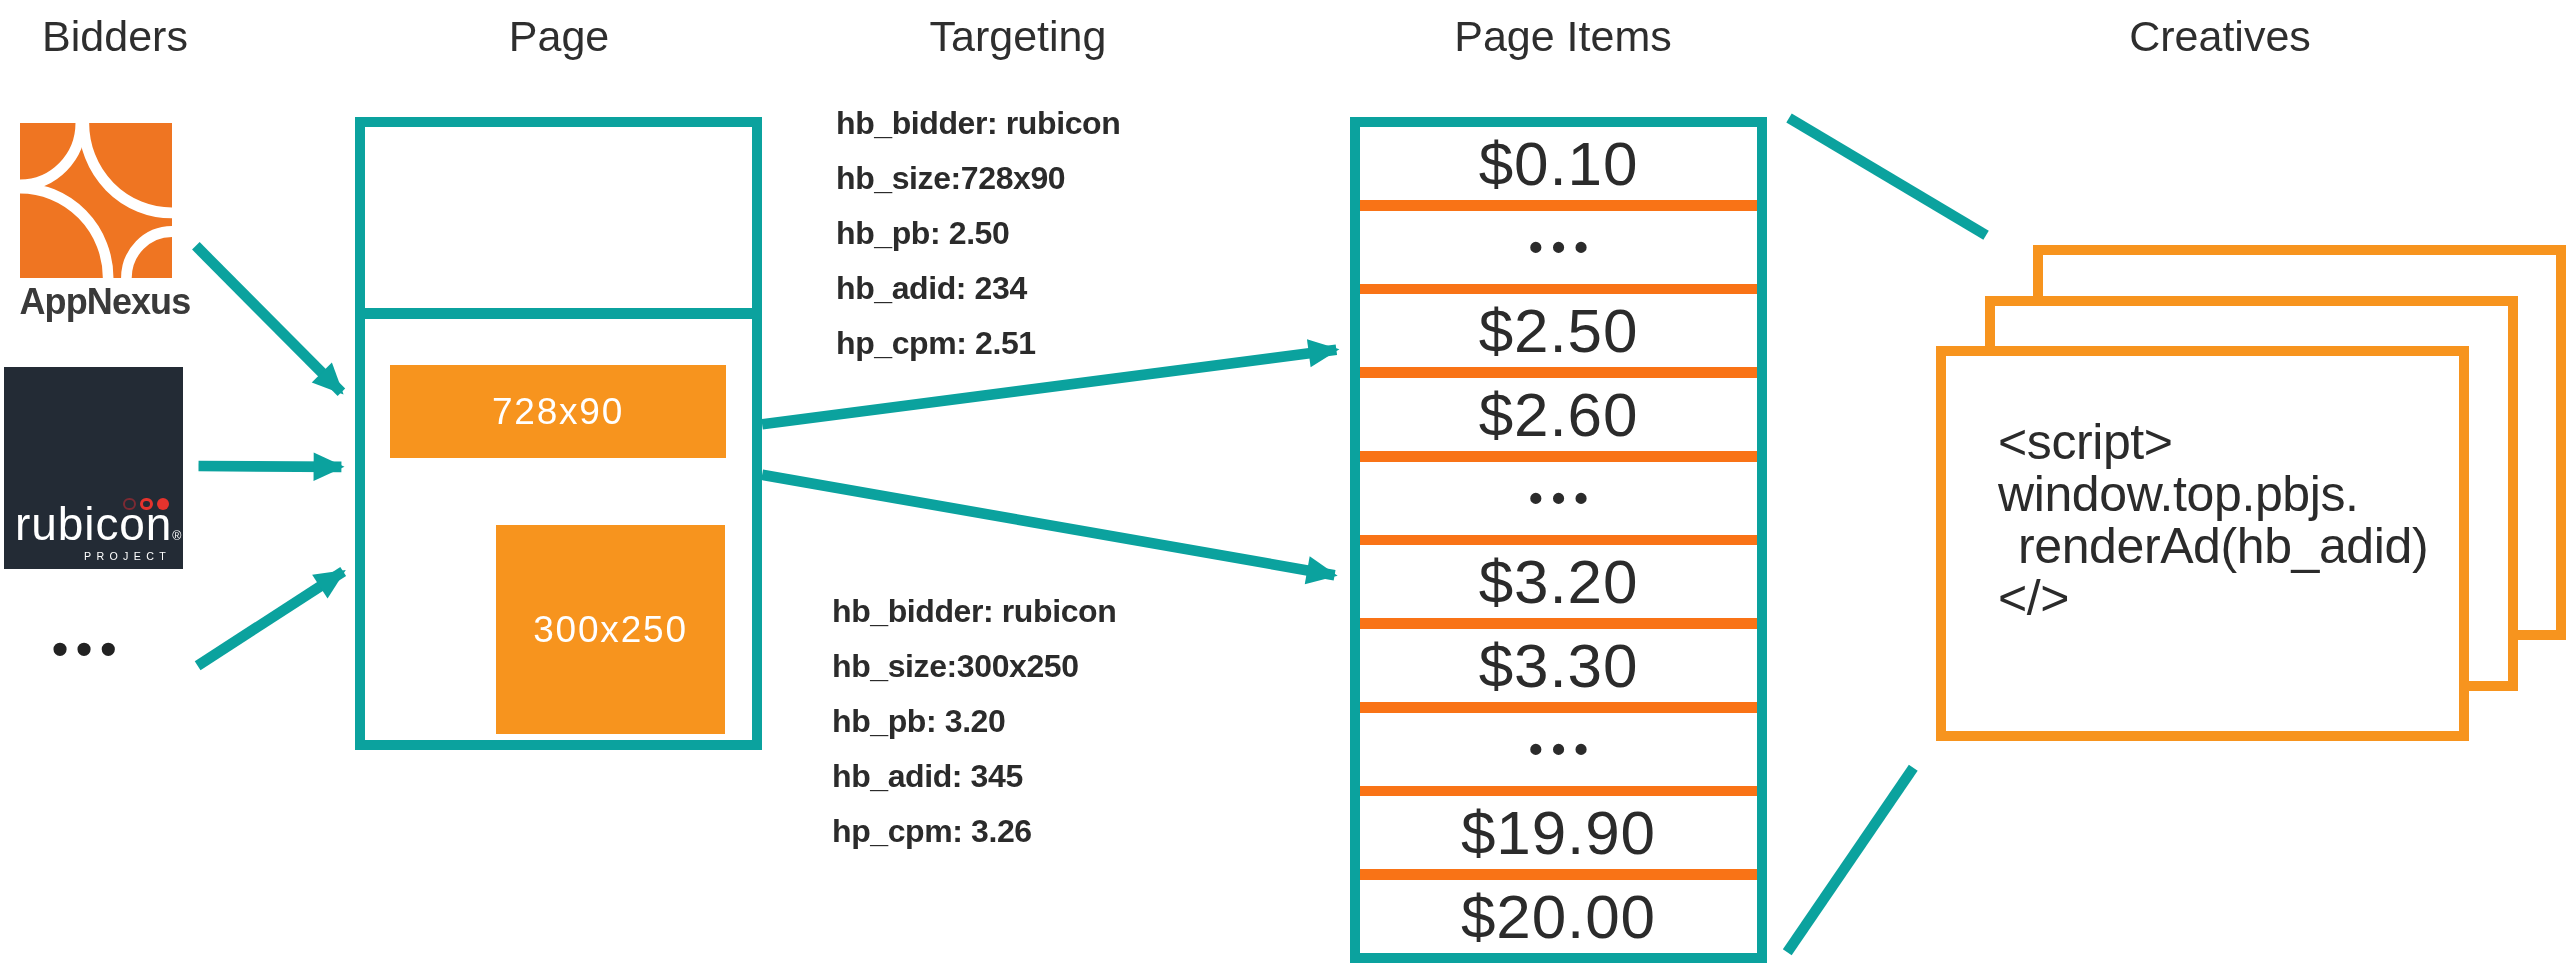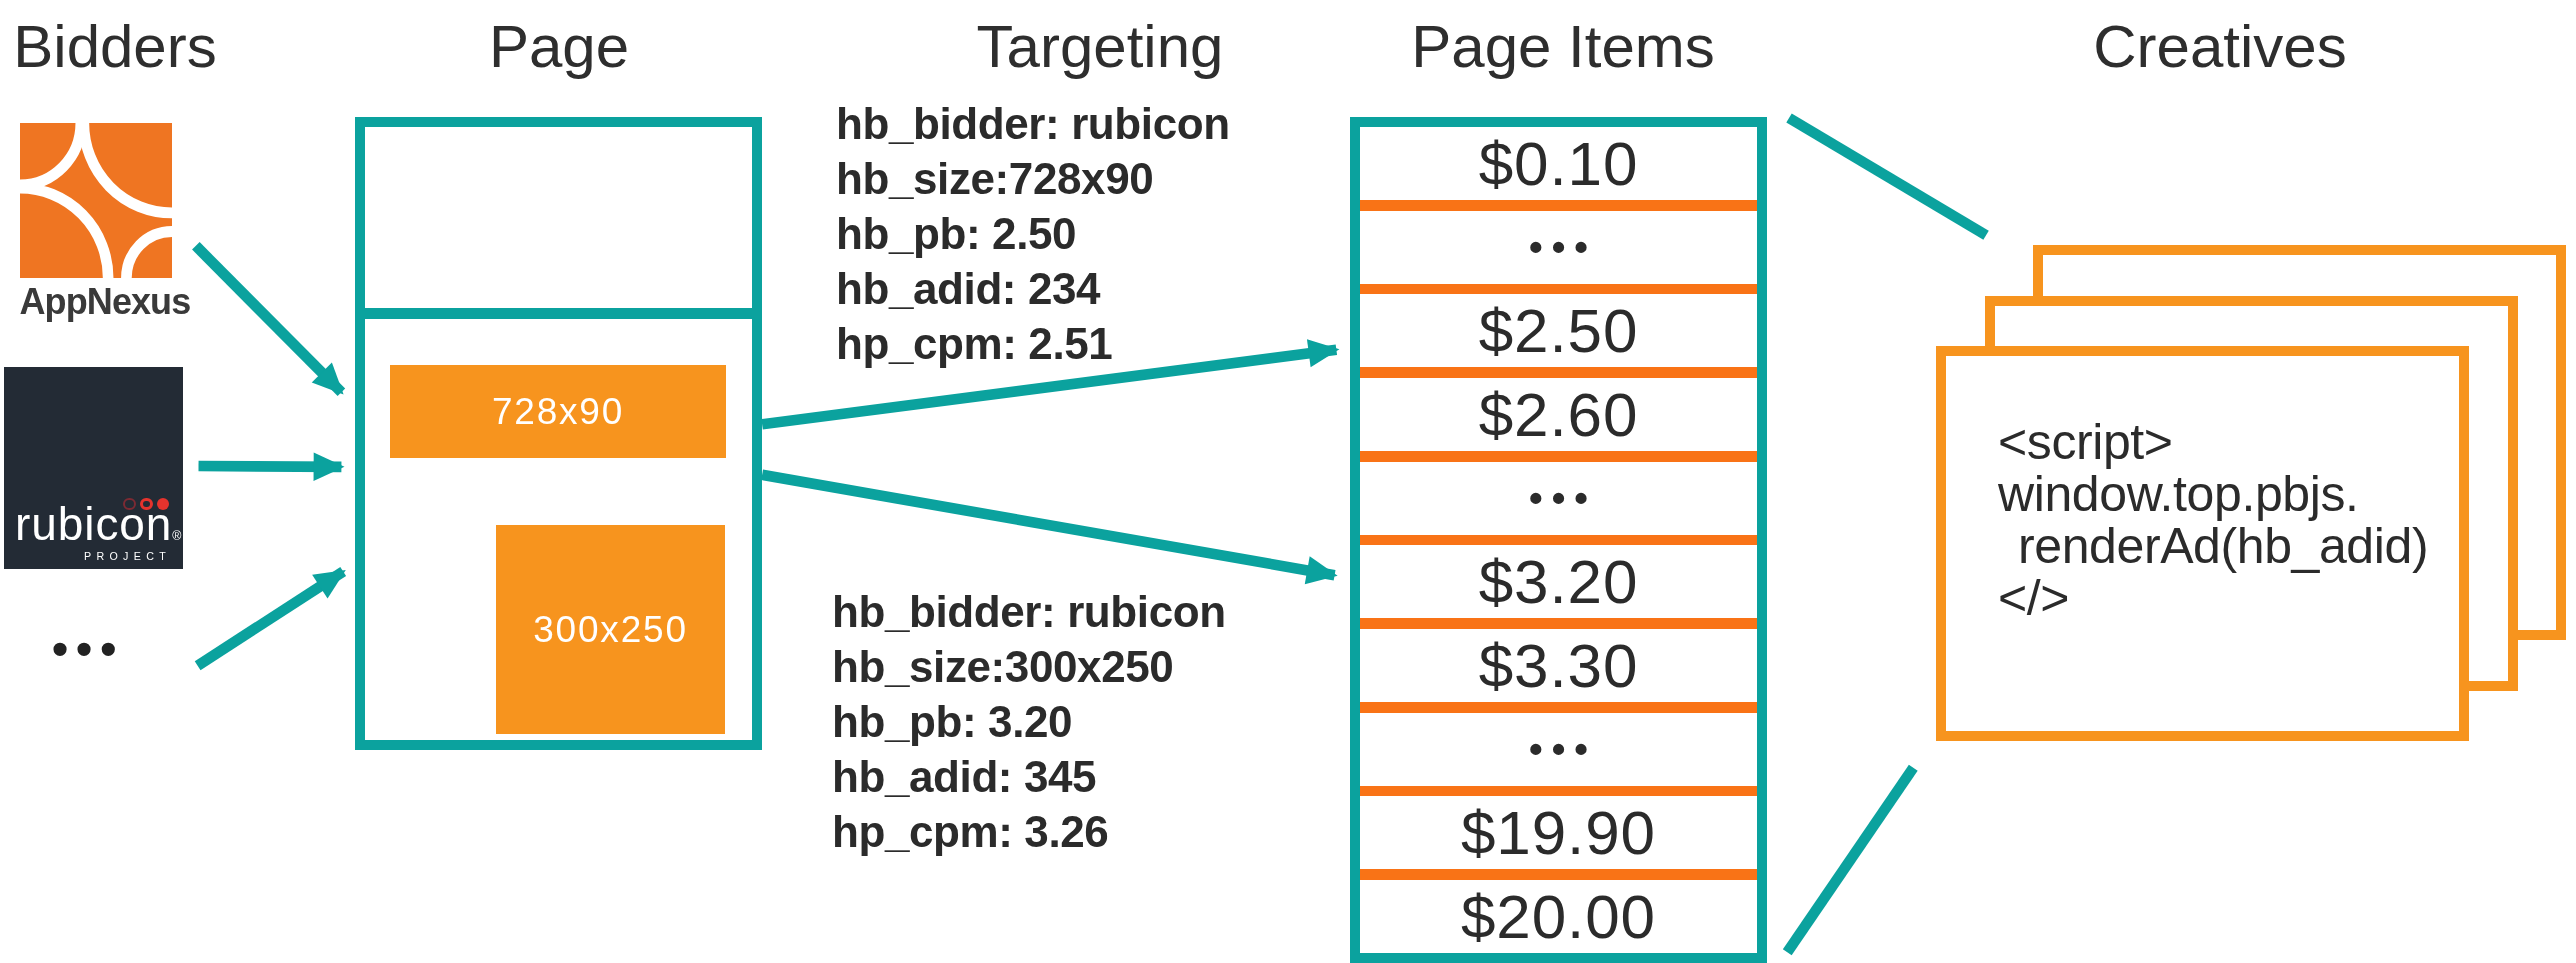--- a/index.html
+++ b/index.html
@@ -1,21 +1,21 @@
 <!DOCTYPE html>
 <html style="font-size:14px"><head>
 <meta charset="utf-8">
 <style>
   html,body{margin:0;padding:0;background:#ffffff;}
   #canvas{
     position:relative;width:2576px;height:963px;overflow:hidden;
     font-family:"Liberation Sans",sans-serif;background:#ffffff;
   }
   .hdr{
-    position:absolute;top:12.4px;font-size:60px;font-weight:400;color:#2e2e2e;
+    position:absolute;top:12.4px;font-size:43px;font-weight:400;color:#2e2e2e;
     transform:translateX(-50%);white-space:nowrap;letter-spacing:0px;
   }
   
   .appnexus-logo{position:absolute;left:19.5px;top:123px;width:152px;height:155px;}
   .appnexus-caption{
     position:absolute;left:19.5px;top:281px;width:152px;text-align:right;
     font-size:36px;font-weight:700;color:#3a3a3a;letter-spacing:-0.9px;
   }
   .rubicon-box{
     position:absolute;left:4.4px;top:367px;width:179px;height:202px;
@@ -47,21 +47,21 @@
   .page-divider{position:absolute;left:0;top:181px;width:100%;height:10.7px;background:#0ba29e;}
   .adslot{
     position:absolute;background:#f7941e;color:#ffffff;display:flex;
     align-items:center;justify-content:center;font-size:37px;font-weight:400;
     letter-spacing:1.8px;
   }
   .slot-728{left:25px;top:238px;width:336px;height:93px;}
   .slot-300{left:131px;top:374px;width:229px;height:209px;margin-top:24px;}
   
   .targeting-block{
-    position:absolute;font-size:44px;font-weight:700;color:#2b2b2b;
+    position:absolute;font-size:32px;font-weight:700;color:#2b2b2b;
     line-height:55px;letter-spacing:-0.4px;white-space:nowrap;
   }
   .tblock-1{left:836px;top:96px;}
   .tblock-2{left:832px;top:584px;}
   
   .line-items{
     position:absolute;left:1350px;top:117px;width:417px;height:846px;
     box-sizing:border-box;border:10.7px solid #0ba29e;background:#f97316;
     display:grid;grid-template-rows:repeat(10,1fr);grid-row-gap:10.7px;row-gap:10.7px;
   }
@@ -86,21 +86,21 @@
   
   .connector-layer{position:absolute;left:0;top:0;width:2576px;height:963px;pointer-events:none;}
 </style>
 </head>
 <body>
 
 <div id="canvas">
 
   <div class="hdr" style="left:115px">Bidders</div>
   <div class="hdr" style="left:559px">Page</div>
-  <div class="hdr" style="left:1100px">Targeting</div>
+  <div class="hdr" style="left:1018px">Targeting</div>
   <div class="hdr" style="left:1563px">Page Items</div>
   <div class="hdr" style="left:2220px">Creatives</div>
 
   <svg class="connector-layer" viewBox="0 0 2901 1085" xmlns="http://www.w3.org/2000/svg">
     <defs>
       <marker id="ah" viewBox="0 0 10 10" refX="9" refY="5" markerWidth="4.6" markerHeight="2.9" orient="auto-start-reverse">
         <path d="M0,0.4 L10,5 L0,9.6 Z" fill="#0ba29e"></path>
       </marker>
     </defs>
     <g stroke="#0ba29e" stroke-width="12" fill="none">

